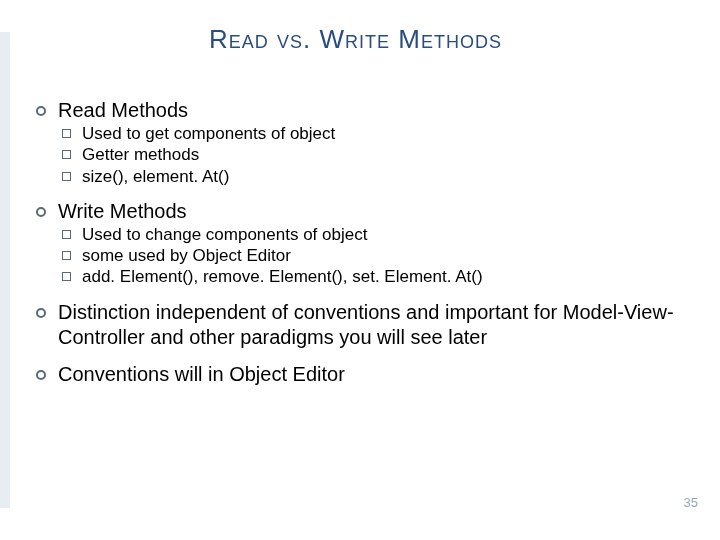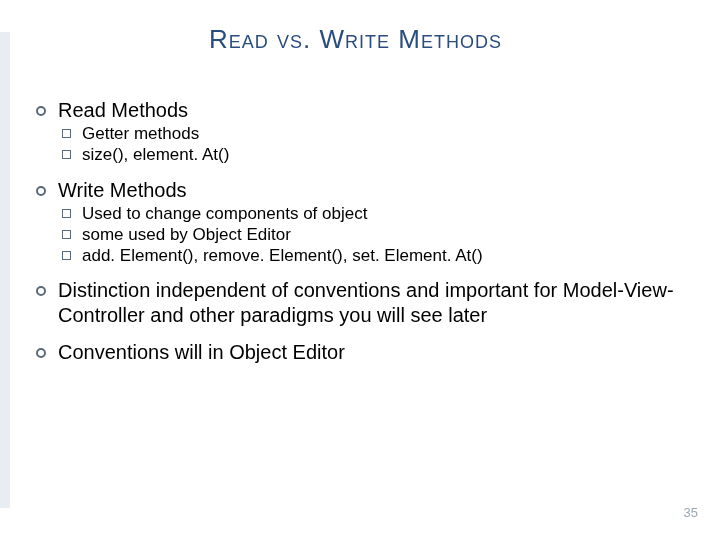--- a/index.html
+++ b/index.html
@@ -79,40 +79,41 @@
     top: 6px;
     width: 9px;
     height: 9px;
     border: 1.5px solid #5a6a78;
     box-sizing: border-box;
     background: transparent;
   }
   .page-num {
     position: absolute;
     right: 22px;
-    bottom: 20px;
+    bottom: 30px;
     font-size: 13px;
     color: #9aa7b4;
   }
   .smallcaps {
     font-variant: small-caps;
   }
 </style>
 </head>
 <body>
 
 <div class="left-rail"></div>
 
 <div class="slide">
 
   <div class="title smallcaps">Read vs. Write Methods</div>
 
   <div class="body">
 
     <div class="lvl1">Read Methods</div>
+    <div class="lvl2">Used to get components of object</div>
     <div class="lvl2">Getter methods</div>
     <div class="lvl2">size(), element. At()</div>
 
     <div class="lvl1">Write Methods</div>
     <div class="lvl2">Used to change components of object</div>
     <div class="lvl2">some used by Object Editor</div>
     <div class="lvl2">add. Element(), remove. Element(), set. Element. At()</div>
 
     <div class="lvl1">Distinction independent of conventions and important for Model-View-Controller and other paradigms you will see later</div>
     <div class="lvl1">Conventions will in Object Editor</div>

